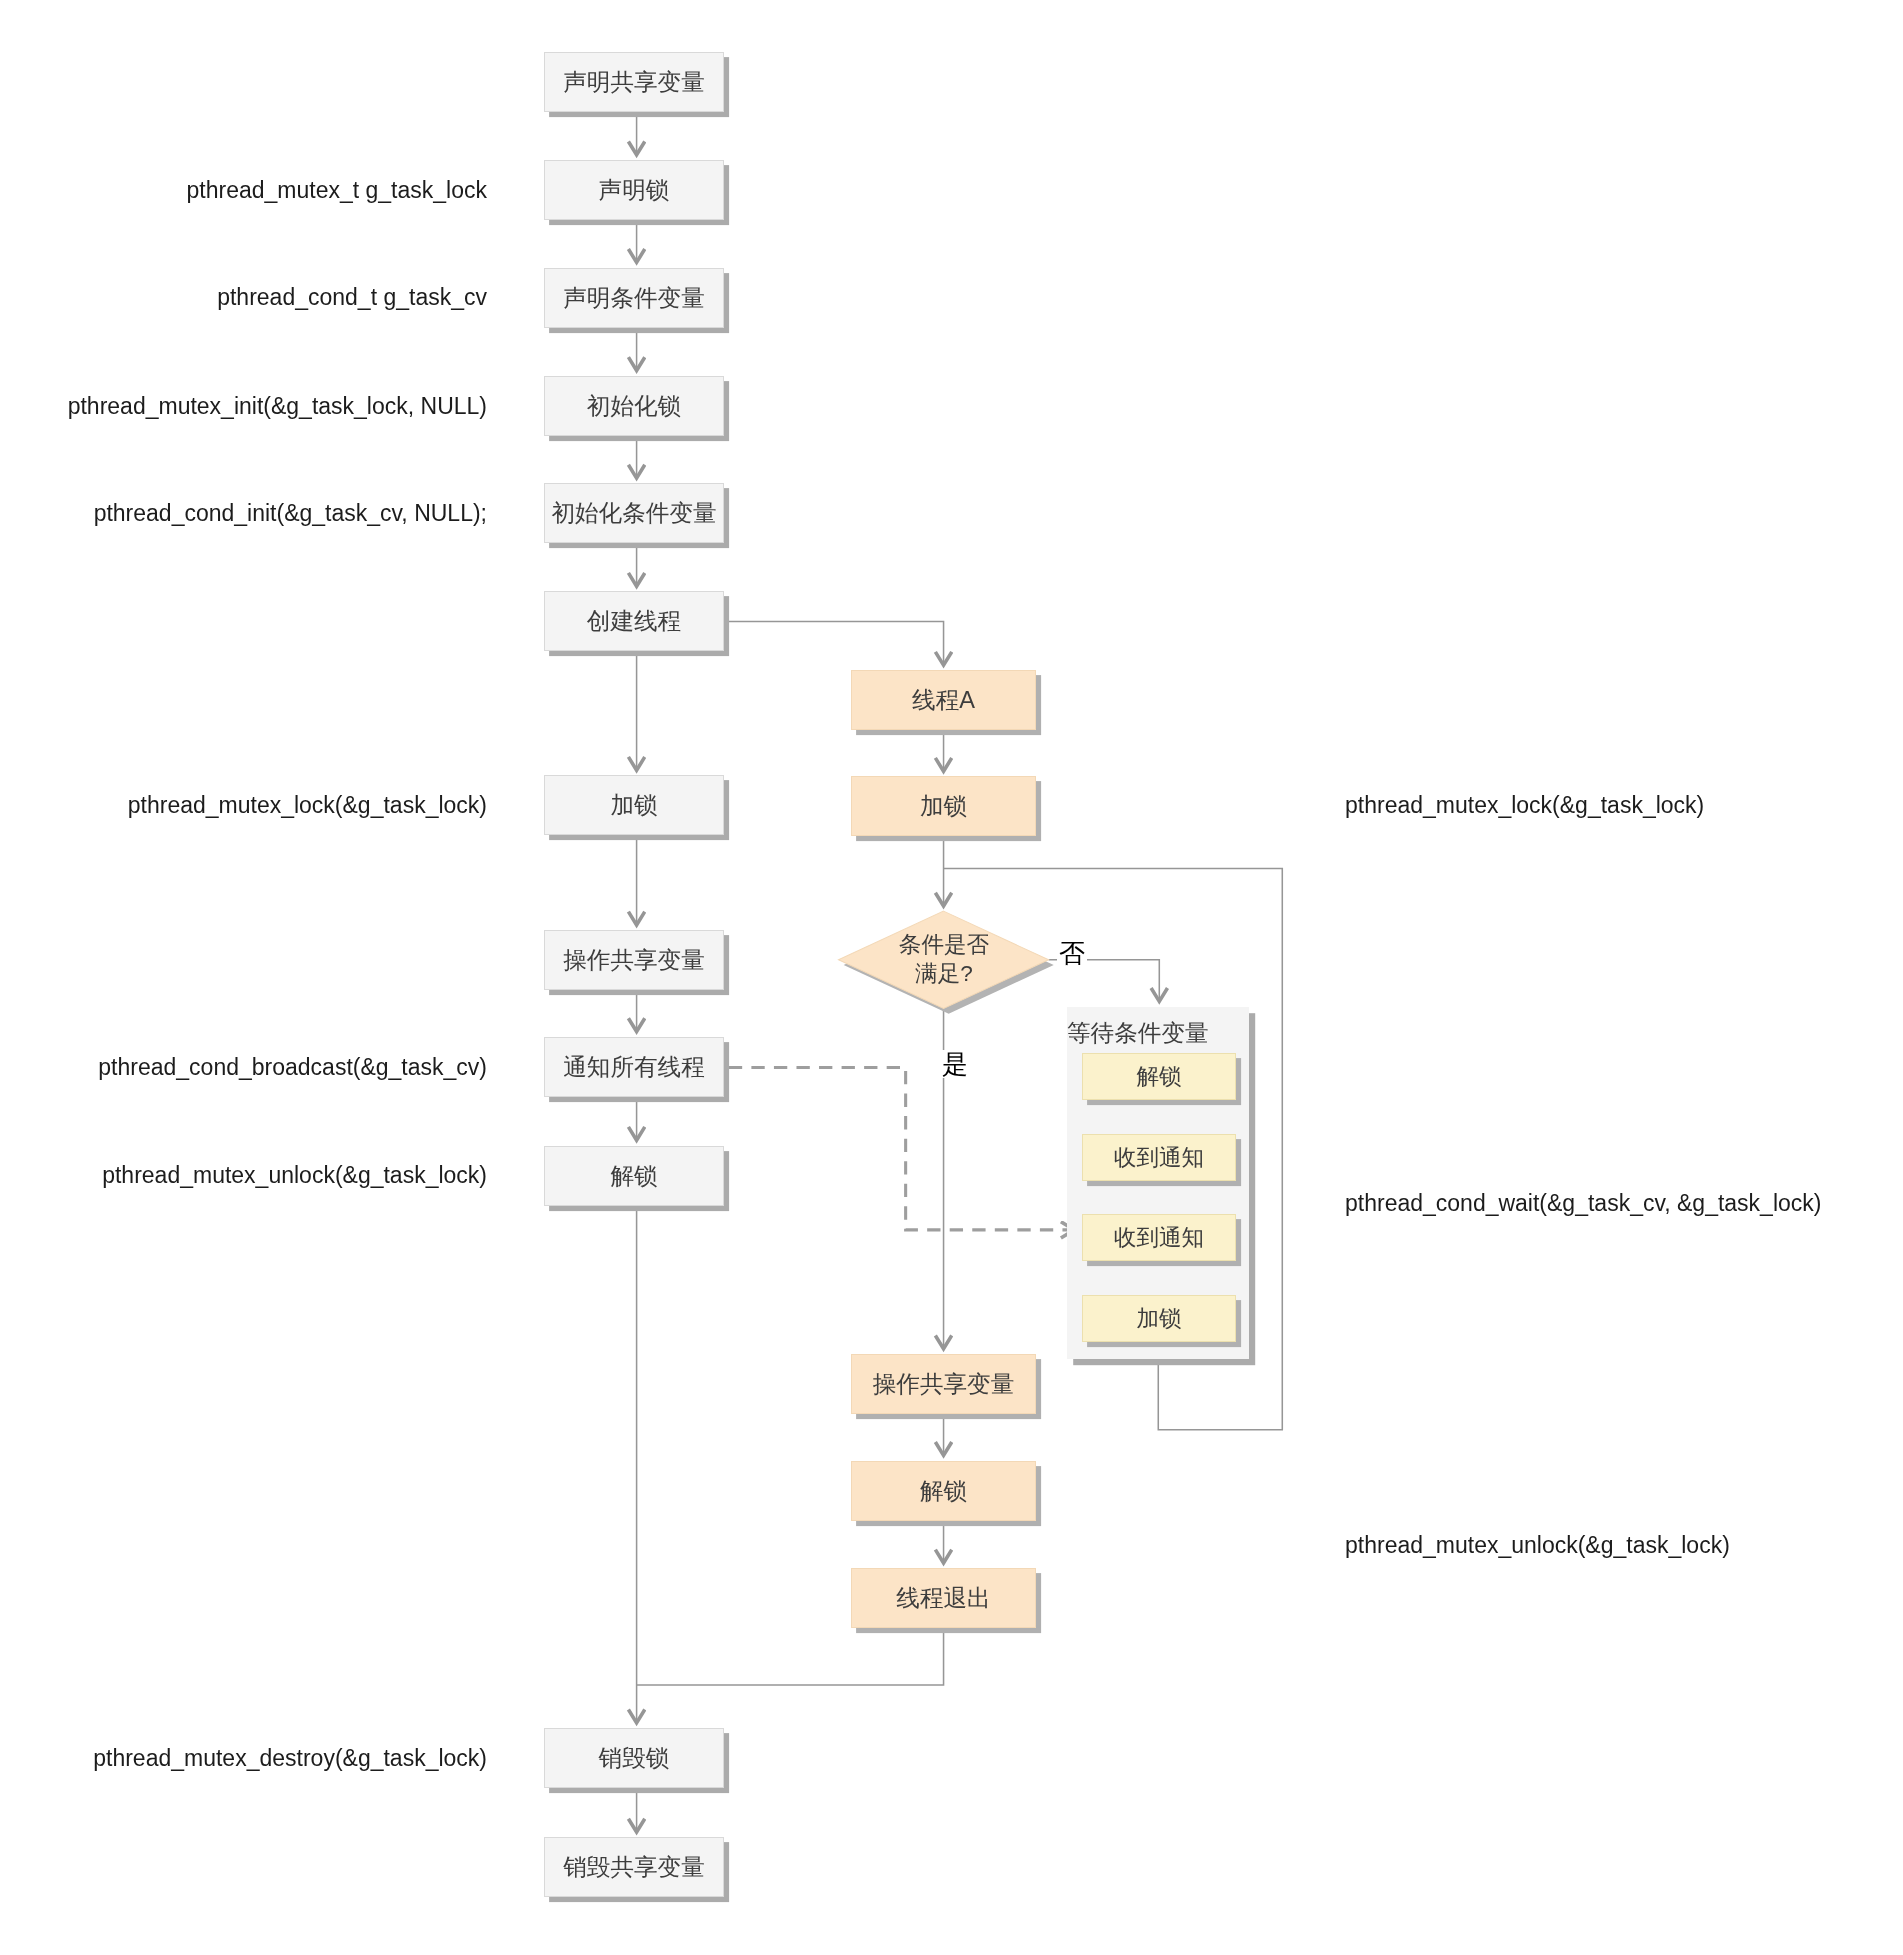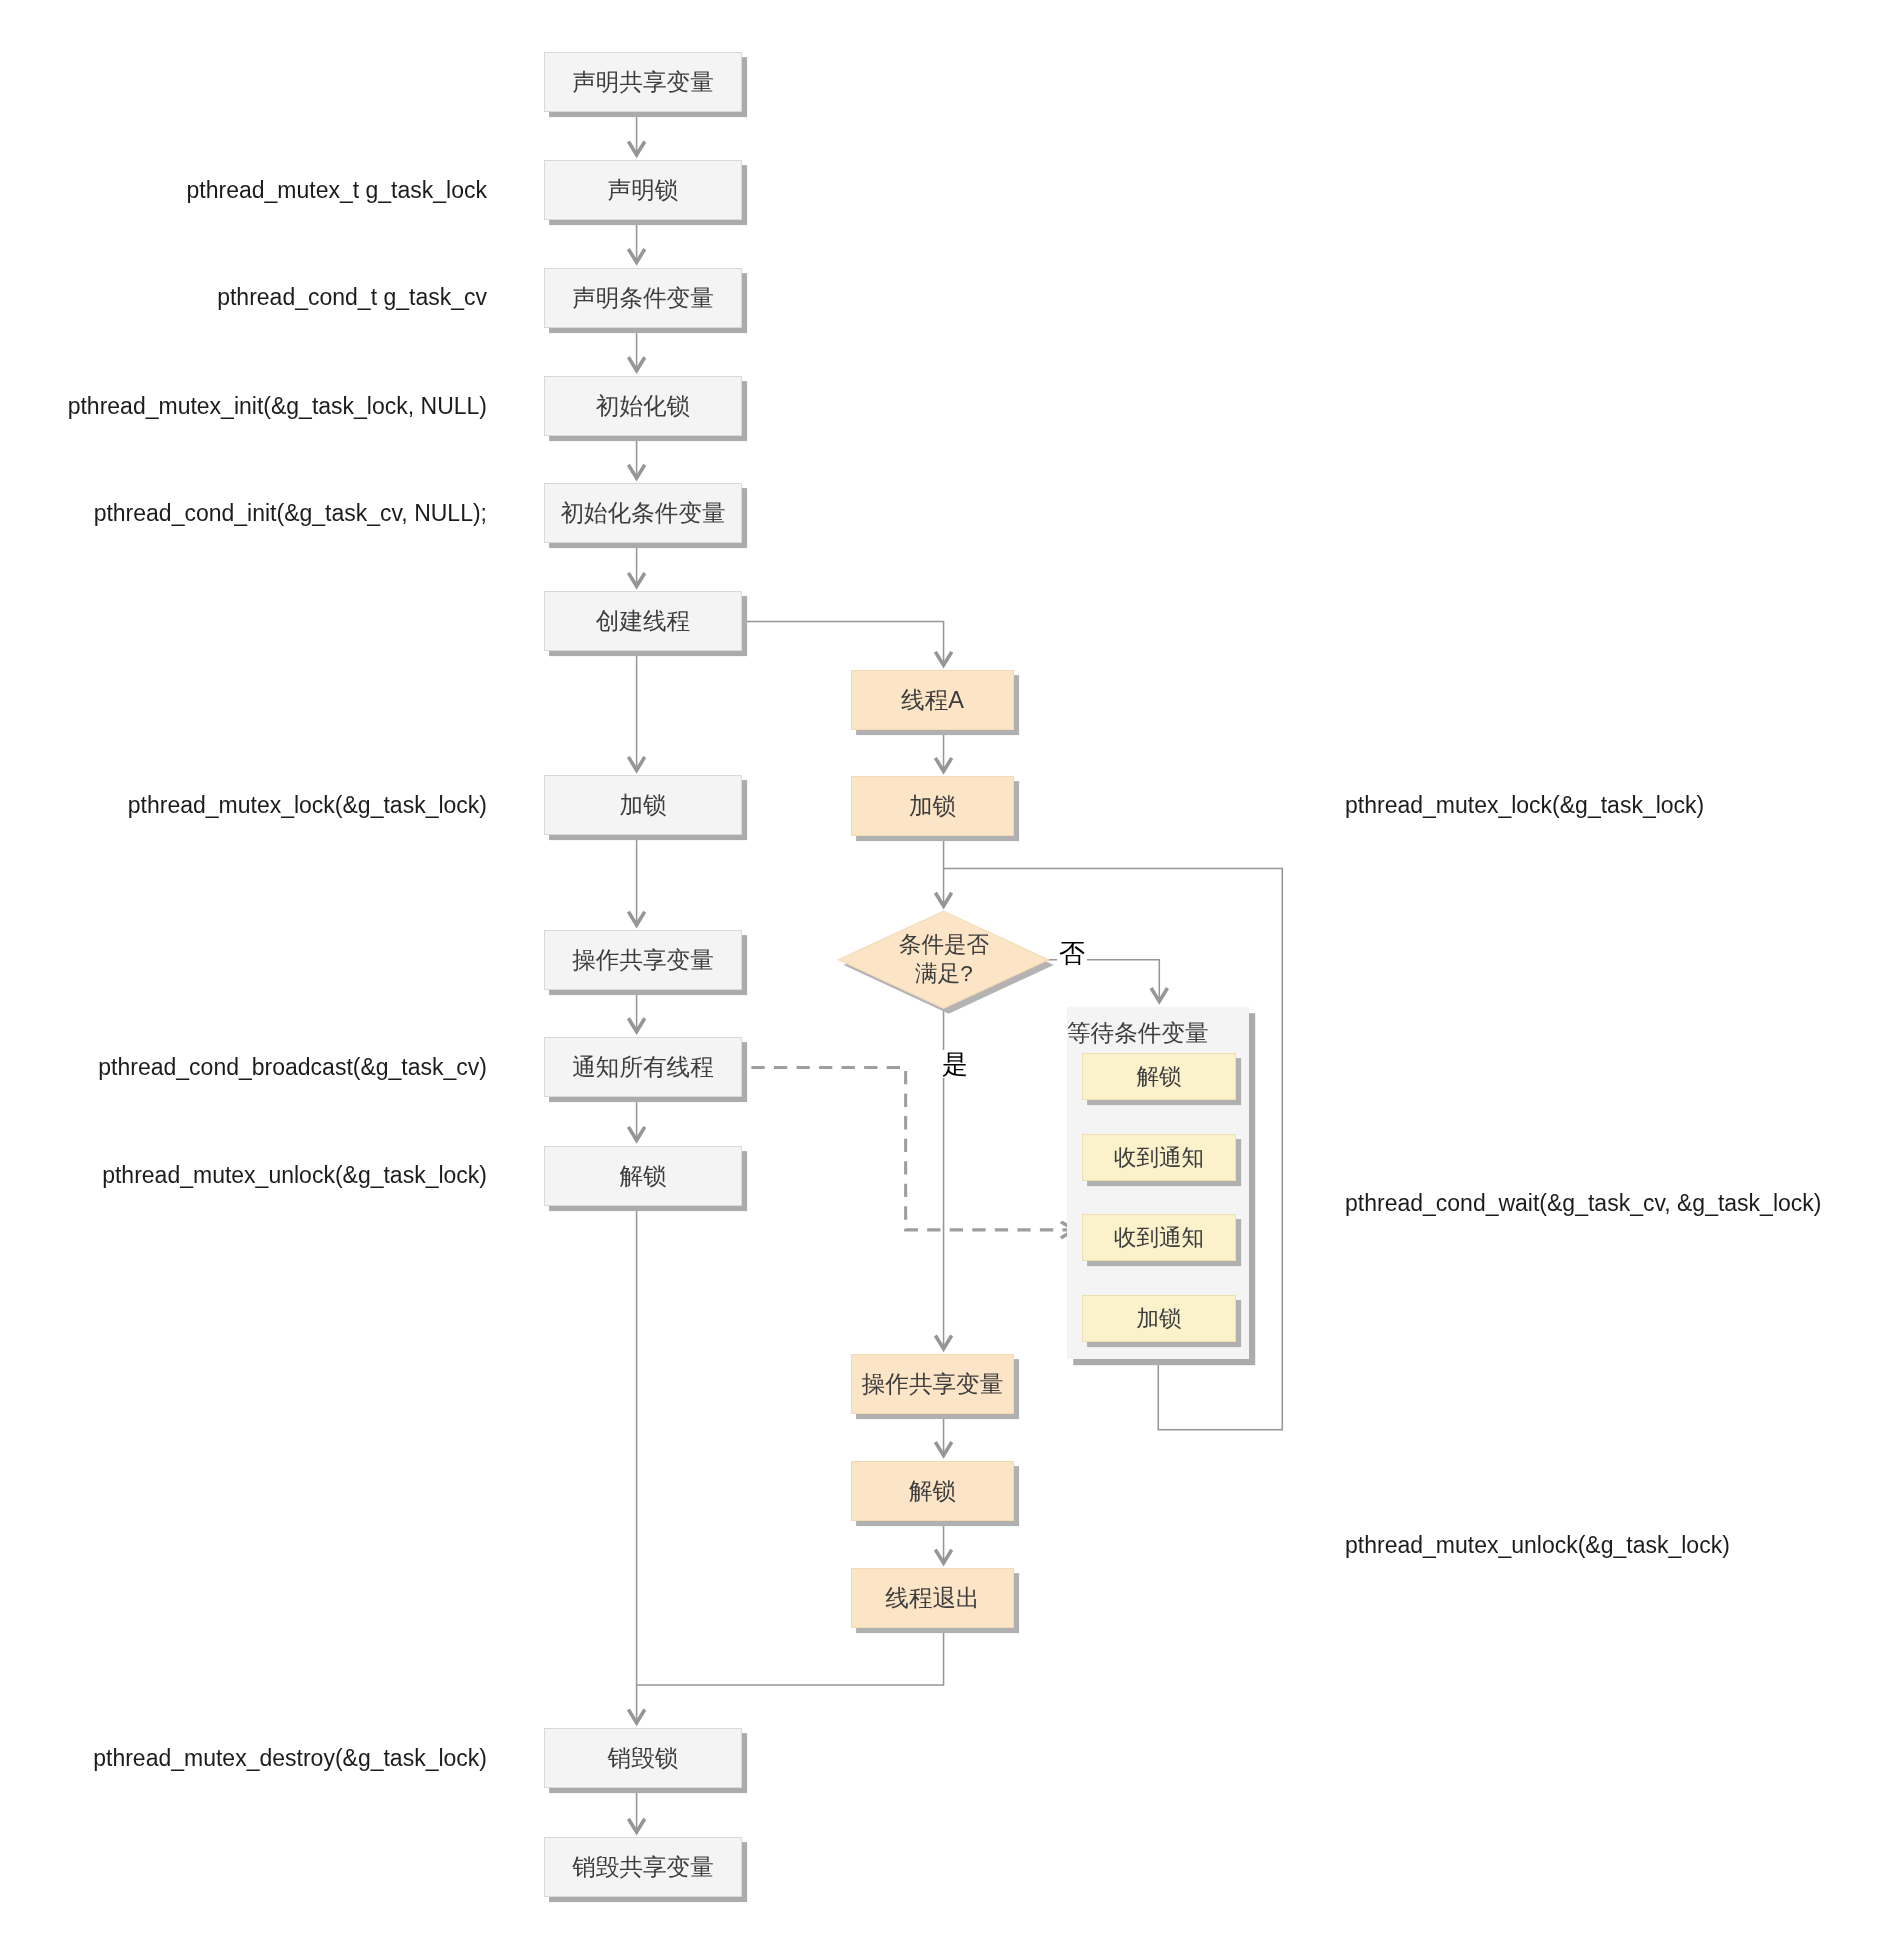--- a/index.html
+++ b/index.html
@@ -6,25 +6,25 @@
   #canvas{
     position:relative;width:1903px;height:1955px;background:#ffffff;overflow:hidden;
     font-family:"Liberation Sans","DejaVu Sans",sans-serif;
   }
   #wires{position:absolute;left:0;top:0;width:1903px;height:1955px;}
   .node{
     position:absolute;display:flex;align-items:center;justify-content:center;
     box-sizing:border-box;text-align:center;color:#3d3d3d;
   }
   .n-gray{
-    width:198px;height:60px;background:#f4f4f4;border:1px solid #d9d9d9;
+    width:180px;height:60px;background:#f4f4f4;border:1px solid #d9d9d9;
     box-shadow:5.1px 5.1px 0 #ababab;font-size:23.6px;
   }
   .n-orange{
-    width:163px;height:60px;background:#fce4c7;border:1px solid #f3d8b6;
+    width:185px;height:60px;background:#fce4c7;border:1px solid #f3d8b6;
     box-shadow:5.1px 5.1px 0 #b0b0b0;font-size:23.6px;
   }
   .n-yellow{
     width:154px;height:47px;background:#fbf2cc;border:1px solid #ece0ae;
     box-shadow:5.1px 5.1px 0 #b0b0b0;font-size:22.6px;
   }
   .group-box{
     position:absolute;background:#f4f4f4;box-shadow:6.2px 6.2px 0 #ababab;
   }
   .group-title{

